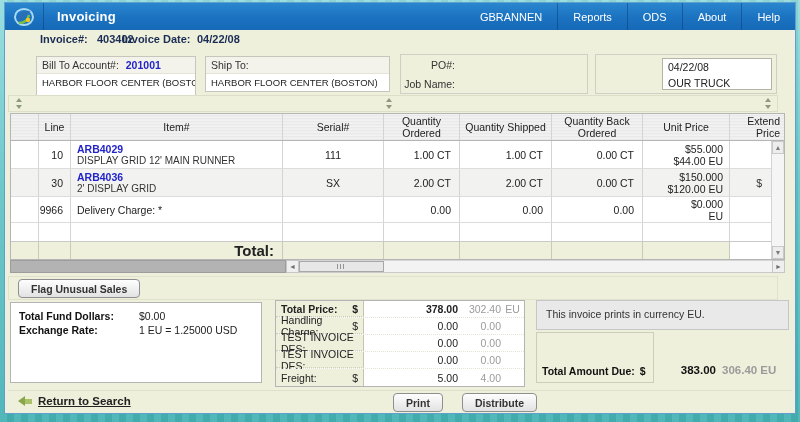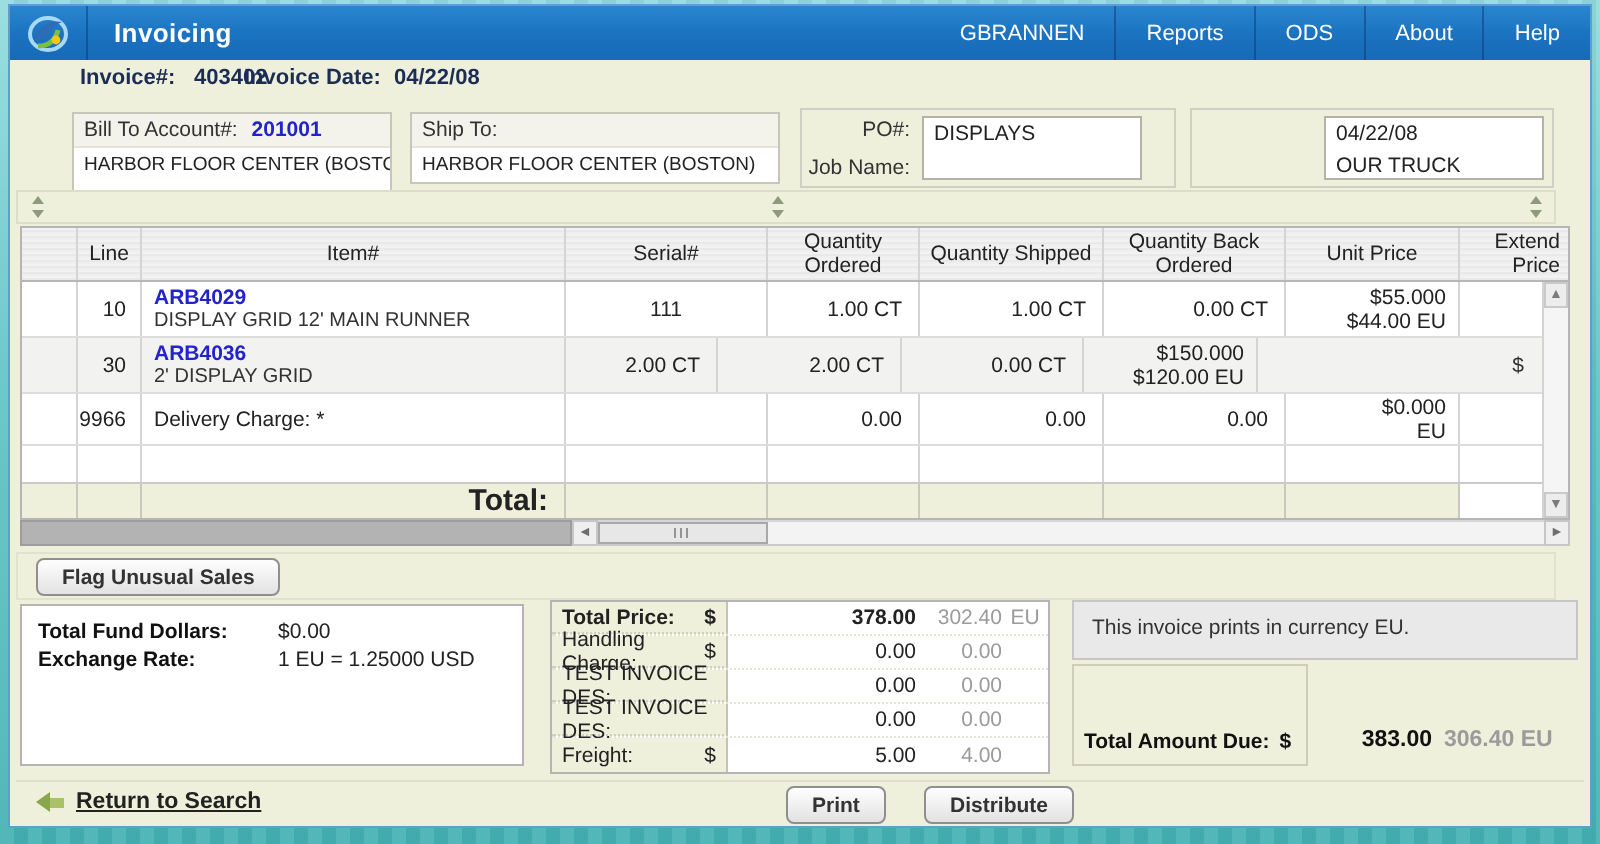--- a/index.html
+++ b/index.html
@@ -206,24 +206,20 @@
   <div class="fbox" style="left:205px; top:56px; width:185px; height:36px;">
     <div class="fbox-label-row">Ship To:</div>
     <div class="fbox-value-row">HARBOR FLOOR CENTER (BOSTON)</div>
   </div>
 
   <div class="gbox" style="left:400px; top:54px; width:188px; height:40px;">
     <div class="lblcol" style="width:58px;">
       <span>PO#:</span>
       <span>Job Name:</span>
     </div>
-    <div class="valbox" style="left:60px; width:110px;">
-      <div>DISPLAYS</div>
-      <div></div>
-    </div>
   </div>
 
   <div class="gbox" style="left:595px; top:54px; width:182px; height:40px;">
     <div class="valbox" style="left:66px; width:110px;">
       <div>04/22/08</div>
       <div>OUR TRUCK</div>
     </div>
   </div>
 
   <div class="strip">
@@ -272,20 +268,21 @@
       <div class="c-ep cell-ep"></div>
     </div>
 
     <div class="trow drow alt r28">
       <div class="c0"></div>
       <div class="c-line cell-line">30</div>
       <div class="c-item cell-item">
         <div class="code">ARB4036</div>
         <div class="desc">2' DISPLAY GRID</div>
       </div>
+      <div class="c-serial cell-serial">SX</div>
       <div class="c-qo cell-qty">2.00 CT</div>
       <div class="c-qs cell-qty">2.00 CT</div>
       <div class="c-qb cell-qty">0.00 CT</div>
       <div class="c-up cell-up">
         <div>$150.000</div>
         <div>$120.00 EU</div>
       </div>
       <div class="c-ep cell-ep">$</div>
     </div>
 

